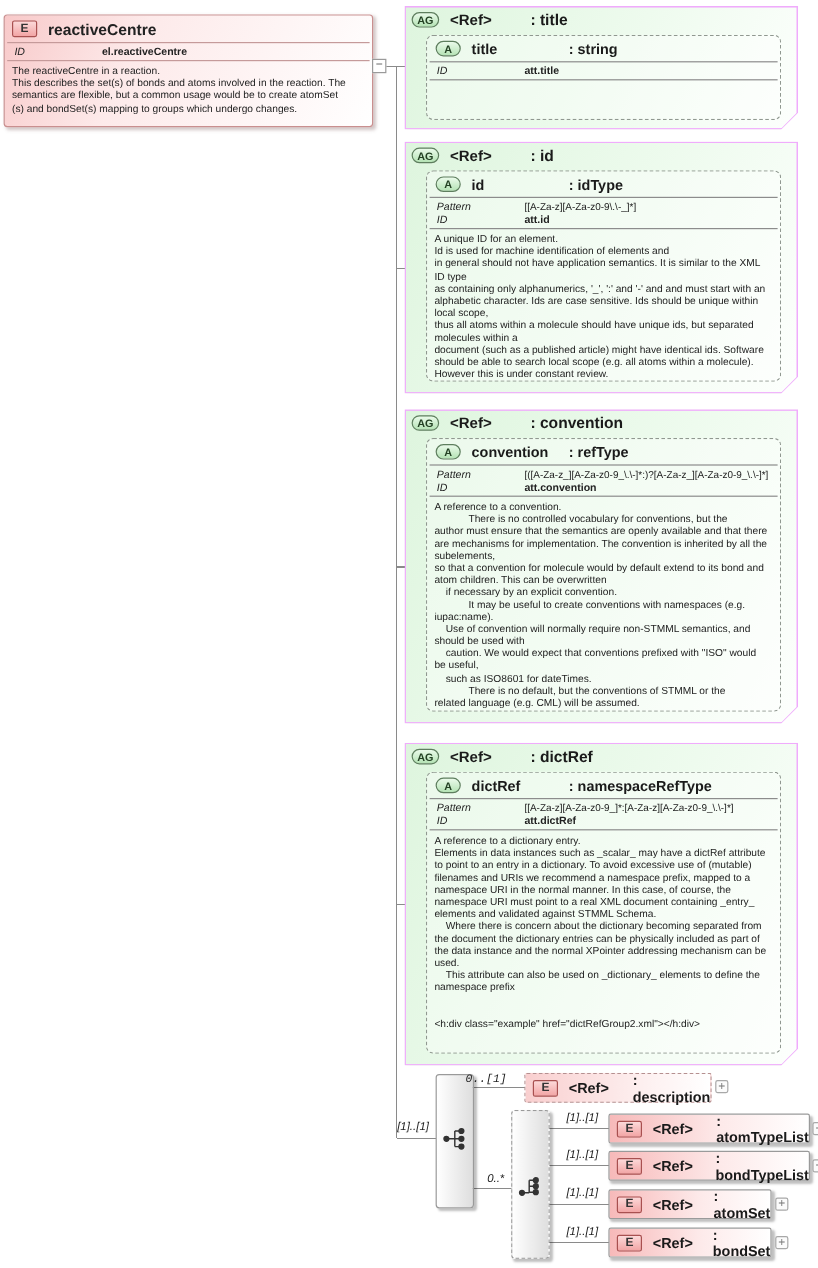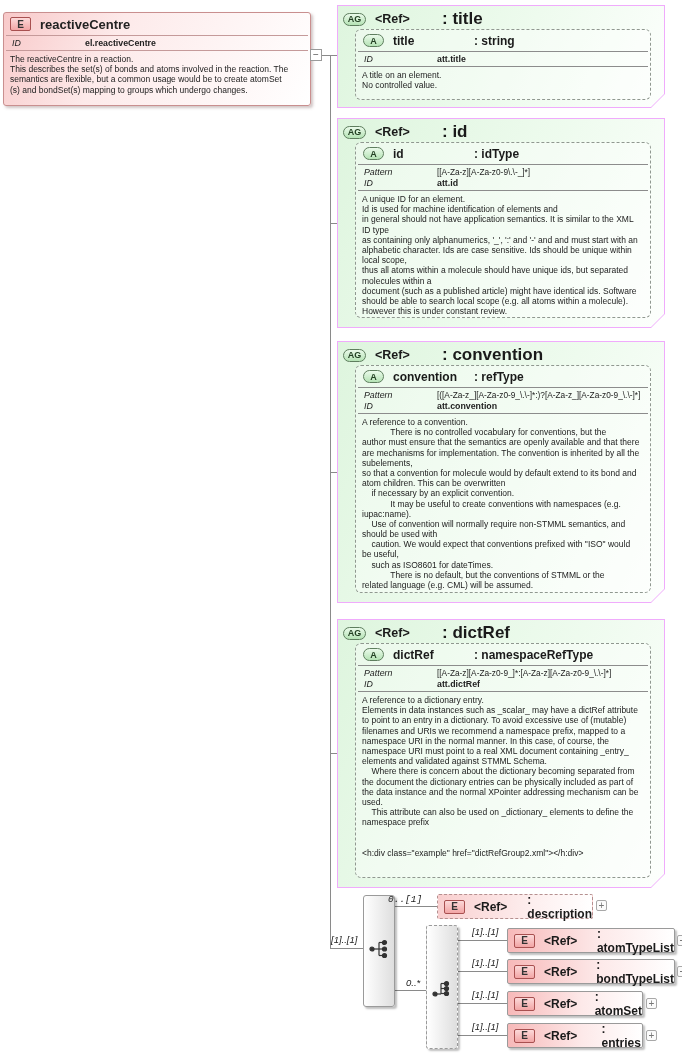--- a/index.html
+++ b/index.html
@@ -40,21 +40,21 @@
   
   .agbox{position:absolute;left:337px;width:328px;z-index:2;
          background:#f0abfc;
          clip-path:polygon(0 0,100% 0,100% calc(100% - 14px),calc(100% - 14px) 100%,0 100%);
          filter:drop-shadow(2px 2px 2px rgba(80,100,80,.45));}
   .agbox-in{position:absolute;inset:1px;
          clip-path:polygon(0 0,100% 0,100% calc(100% - 13px),calc(100% - 13px) 100%,0 100%);
          background:linear-gradient(115deg,#def5de 0%,#eefbee 55%,#fdfffd 100%);}
   .ag-header{position:absolute;left:6px;top:4px;display:flex;align-items:center;gap:9px;}
   .ref{font-weight:bold;font-size:12.5px;width:58px;}
-  .gname{font-weight:bold;font-size:17px;}
+  .gname{font-weight:bold;font-size:13px;}
   .attrbox{position:absolute;left:18px;right:14px;top:24px;
            border:1px dashed #909890;border-radius:6px;overflow:hidden;
            background:rgba(255,255,255,.38);}
   .attr-header{display:flex;align-items:center;gap:9px;height:21px;padding-left:7px;}
   .aname{font-weight:bold;font-size:12px;display:inline-block;min-width:72px;}
   .atype{font-weight:bold;font-size:12px;}
 
   
   .groupbar{position:absolute;width:30px;z-index:2;border-radius:3px;
             background:linear-gradient(to right,#ffffff,#dedede);
@@ -134,22 +134,20 @@
         <span class="badge badge-a">A</span>
         <span class="aname">title</span>
         <span class="atype">: string</span>
       </div>
       <div class="sep"></div>
       <div class="kv">
         <span class="klabel">ID</span>
         <span class="kval bold">att.title</span>
       </div>
       <div class="sep"></div>
-      <div class="anno">A title on an element.
-No controlled value.</div>
     </div>
   </div>
 
   <div class="agbox" style="top:118px;height:210px;">
     <div class="agbox-in"></div>
     <div class="ag-header">
       <span class="badge badge-ag">AG</span>
       <span class="ref">&lt;Ref&gt;</span>
       <span class="gname">: id</span>
     </div>
@@ -326,17 +324,17 @@
     <span class="badge badge-e">E</span>
     <span class="cref">&lt;Ref&gt;</span>
     <span class="cname">: atomSet</span>
   </div>
   <div class="plus" style="left:646px;top:998px;">+</div>
 
   <div class="card" style="left:472px;top:1021px;">[1]..[1]</div>
   <div class="ebox" style="left:507px;top:1023px;width:136px;">
     <span class="badge badge-e">E</span>
     <span class="cref">&lt;Ref&gt;</span>
-    <span class="cname">: entries</span>
+    <span class="cname">: bondSet</span>
   </div>
   <div class="plus" style="left:646px;top:1030px;">+</div>
 
 </div>
 
 </body></html>

